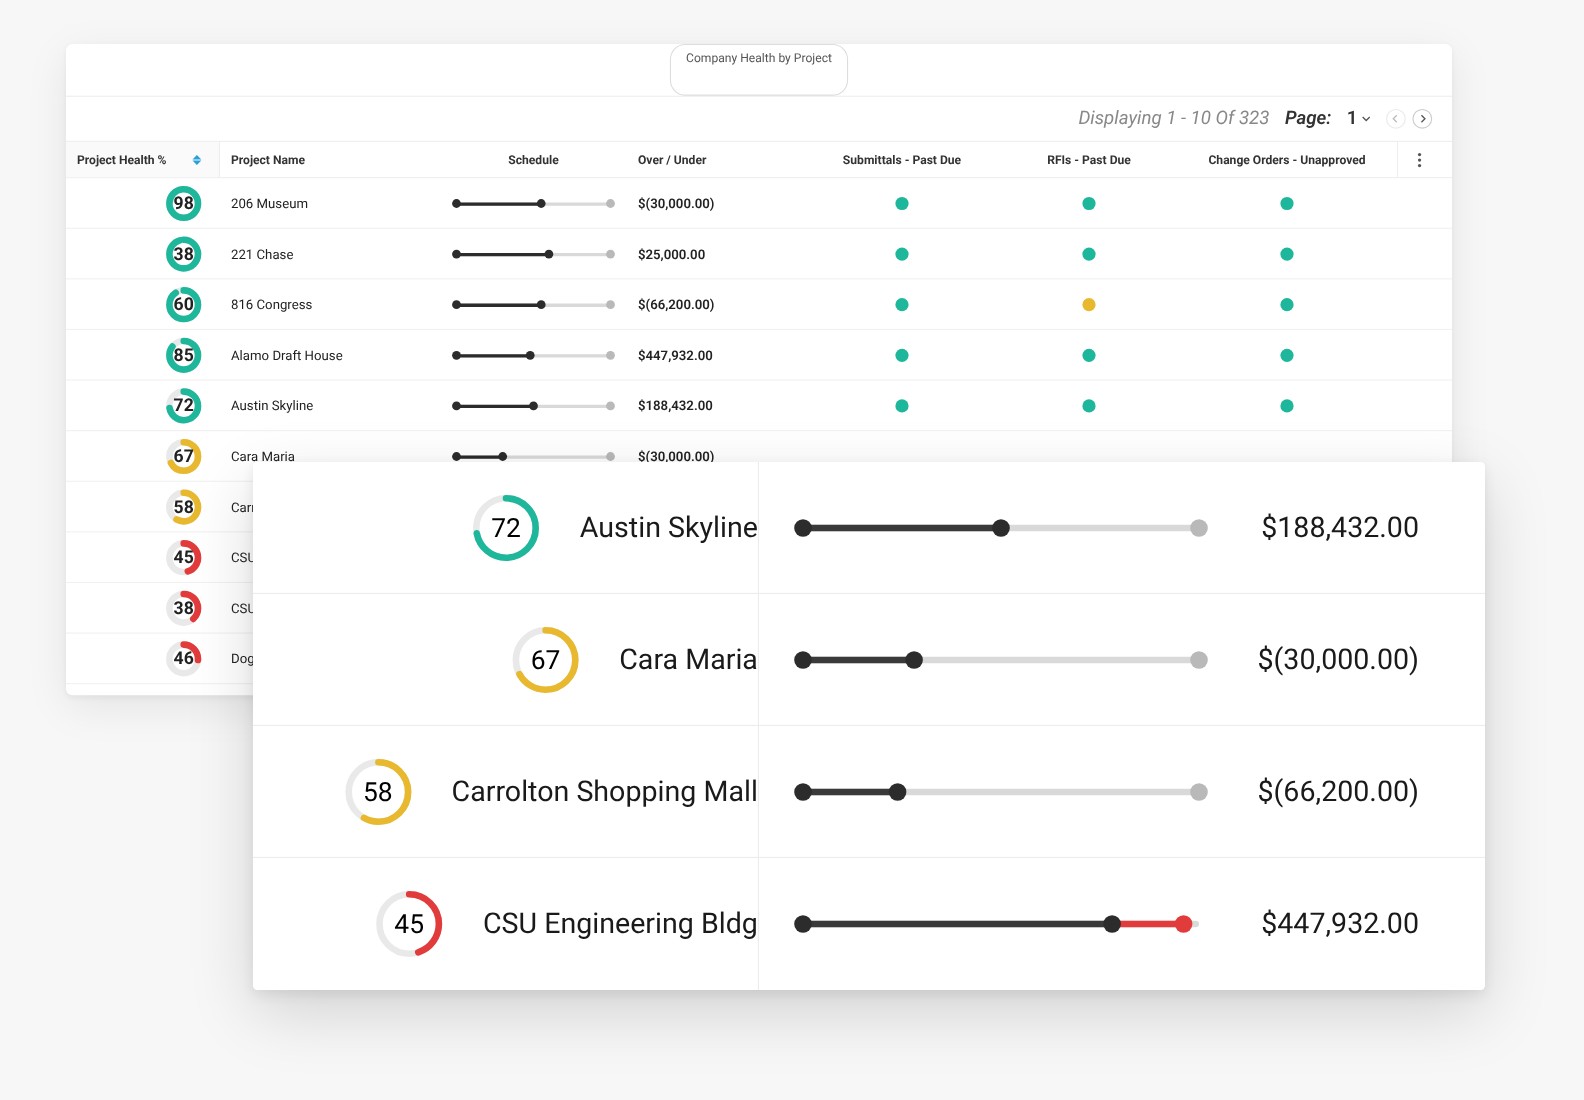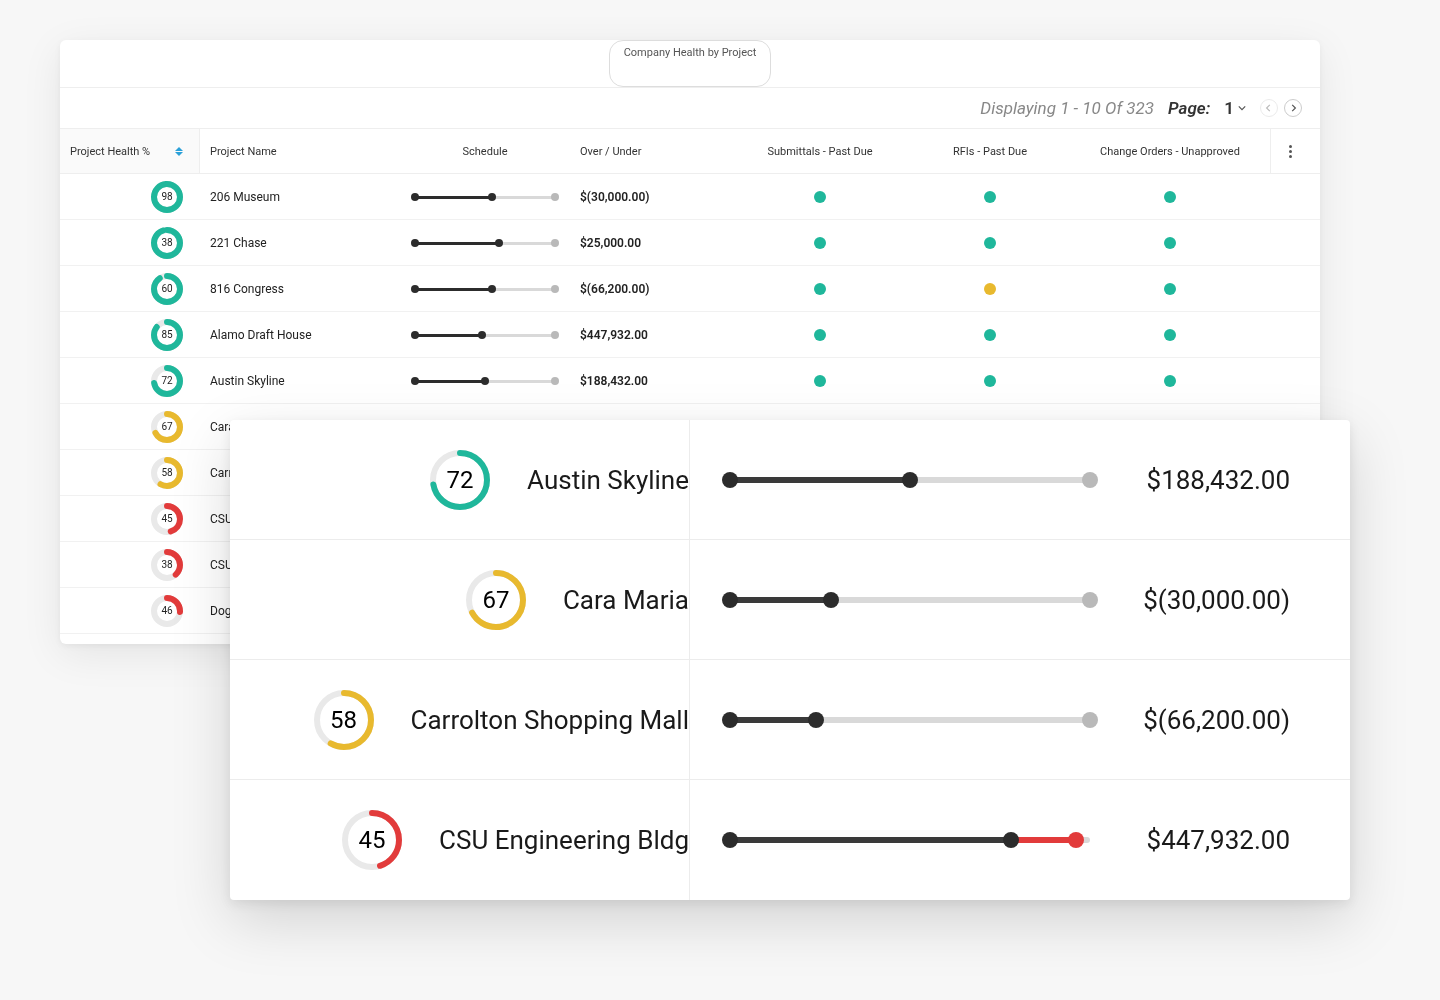--- a/index.html
+++ b/index.html
@@ -28,42 +28,42 @@
   .toolbar .page-label{color:#333;font-weight:600;font-style:italic;}
   .page-select{display:flex;align-items:center;gap:4px;color:#333;font-weight:600;cursor:pointer;}
   .page-select svg{width:8px;height:8px;}
   .pager{display:flex;gap:6px;}
   .pager-btn{width:18px;height:18px;border:1px solid #ccc;border-radius:50%;display:flex;align-items:center;justify-content:center;cursor:pointer;}
   .pager-btn.disabled{opacity:.4;cursor:default;}
   .pager-btn svg{width:8px;height:8px;stroke:#555;}
 
   
   .thead,.trow{display:grid;grid-template-columns:140px 200px 170px 160px 180px 160px 200px 40px;align-items:center;}
-  .thead{height:46px;border-top:1px solid #eee;border-bottom:1px solid #eee;font-size:11px;font-weight:400;color:#333;}
+  .thead{height:34px;border-top:1px solid #eee;border-bottom:1px solid #eee;font-size:11px;font-weight:700;color:#333;}
   .thead .th{padding:0 10px;display:flex;align-items:center;}
   .th.center{justify-content:center;}
   .th.sortable{justify-content:space-between;background:#fafafa;border-right:1px solid #eee;height:100%;}
   .sort-icons{display:flex;flex-direction:column;gap:1px;margin-right:6px;}
   .sort-icons span{width:0;height:0;border-left:4px solid transparent;border-right:4px solid transparent;}
   .sort-icons .up{border-bottom:4px solid #2aa0d8;}
   .sort-icons .down{border-top:4px solid #2aa0d8;}
   .th-kebab{justify-content:center;border-left:1px solid #eee;height:100%;}
   .kebab{display:flex;flex-direction:column;gap:2px;cursor:pointer;}
   .kebab span{width:3px;height:3px;background:#555;border-radius:50%;}
 
   .trow{height:46px;border-bottom:1px solid #f1f1f1;font-size:12px;color:#222;}
   .trow .td{padding:0 10px;display:flex;align-items:center;}
   .td.center{justify-content:center;}
   .td.name{font-weight:400;}
   .td.over{font-weight:600;}
 
   
   .donut{width:34px;height:34px;position:relative;margin-left:auto;margin-right:6px;}
   .donut svg{transform:rotate(-90deg);}
-  .donut .val{position:absolute;inset:0;display:flex;align-items:center;justify-content:center;font-size:10px;font-weight:400;}
+  .donut .val{position:absolute;inset:0;display:flex;align-items:center;justify-content:center;font-size:16px;font-weight:700;}
   .donut-big{width:62px;height:62px;}
   .donut-big .val{font-size:24px;font-weight:400;}
 
   
   .timeline{position:relative;width:140px;height:8px;}
   .timeline .track{position:absolute;left:0;right:0;top:3px;height:3px;background:#d9d9d9;border-radius:2px;}
   .timeline .fill{position:absolute;left:0;top:3px;height:3px;background:#2c2c2c;border-radius:2px;}
   .timeline .over{position:absolute;top:3px;height:3px;background:#e23b3b;border-radius:2px;}
   .timeline .dot{position:absolute;top:0;width:8px;height:8px;border-radius:50%;margin-left:-4px;}
   .dot.start{background:#2c2c2c;left:0;}

